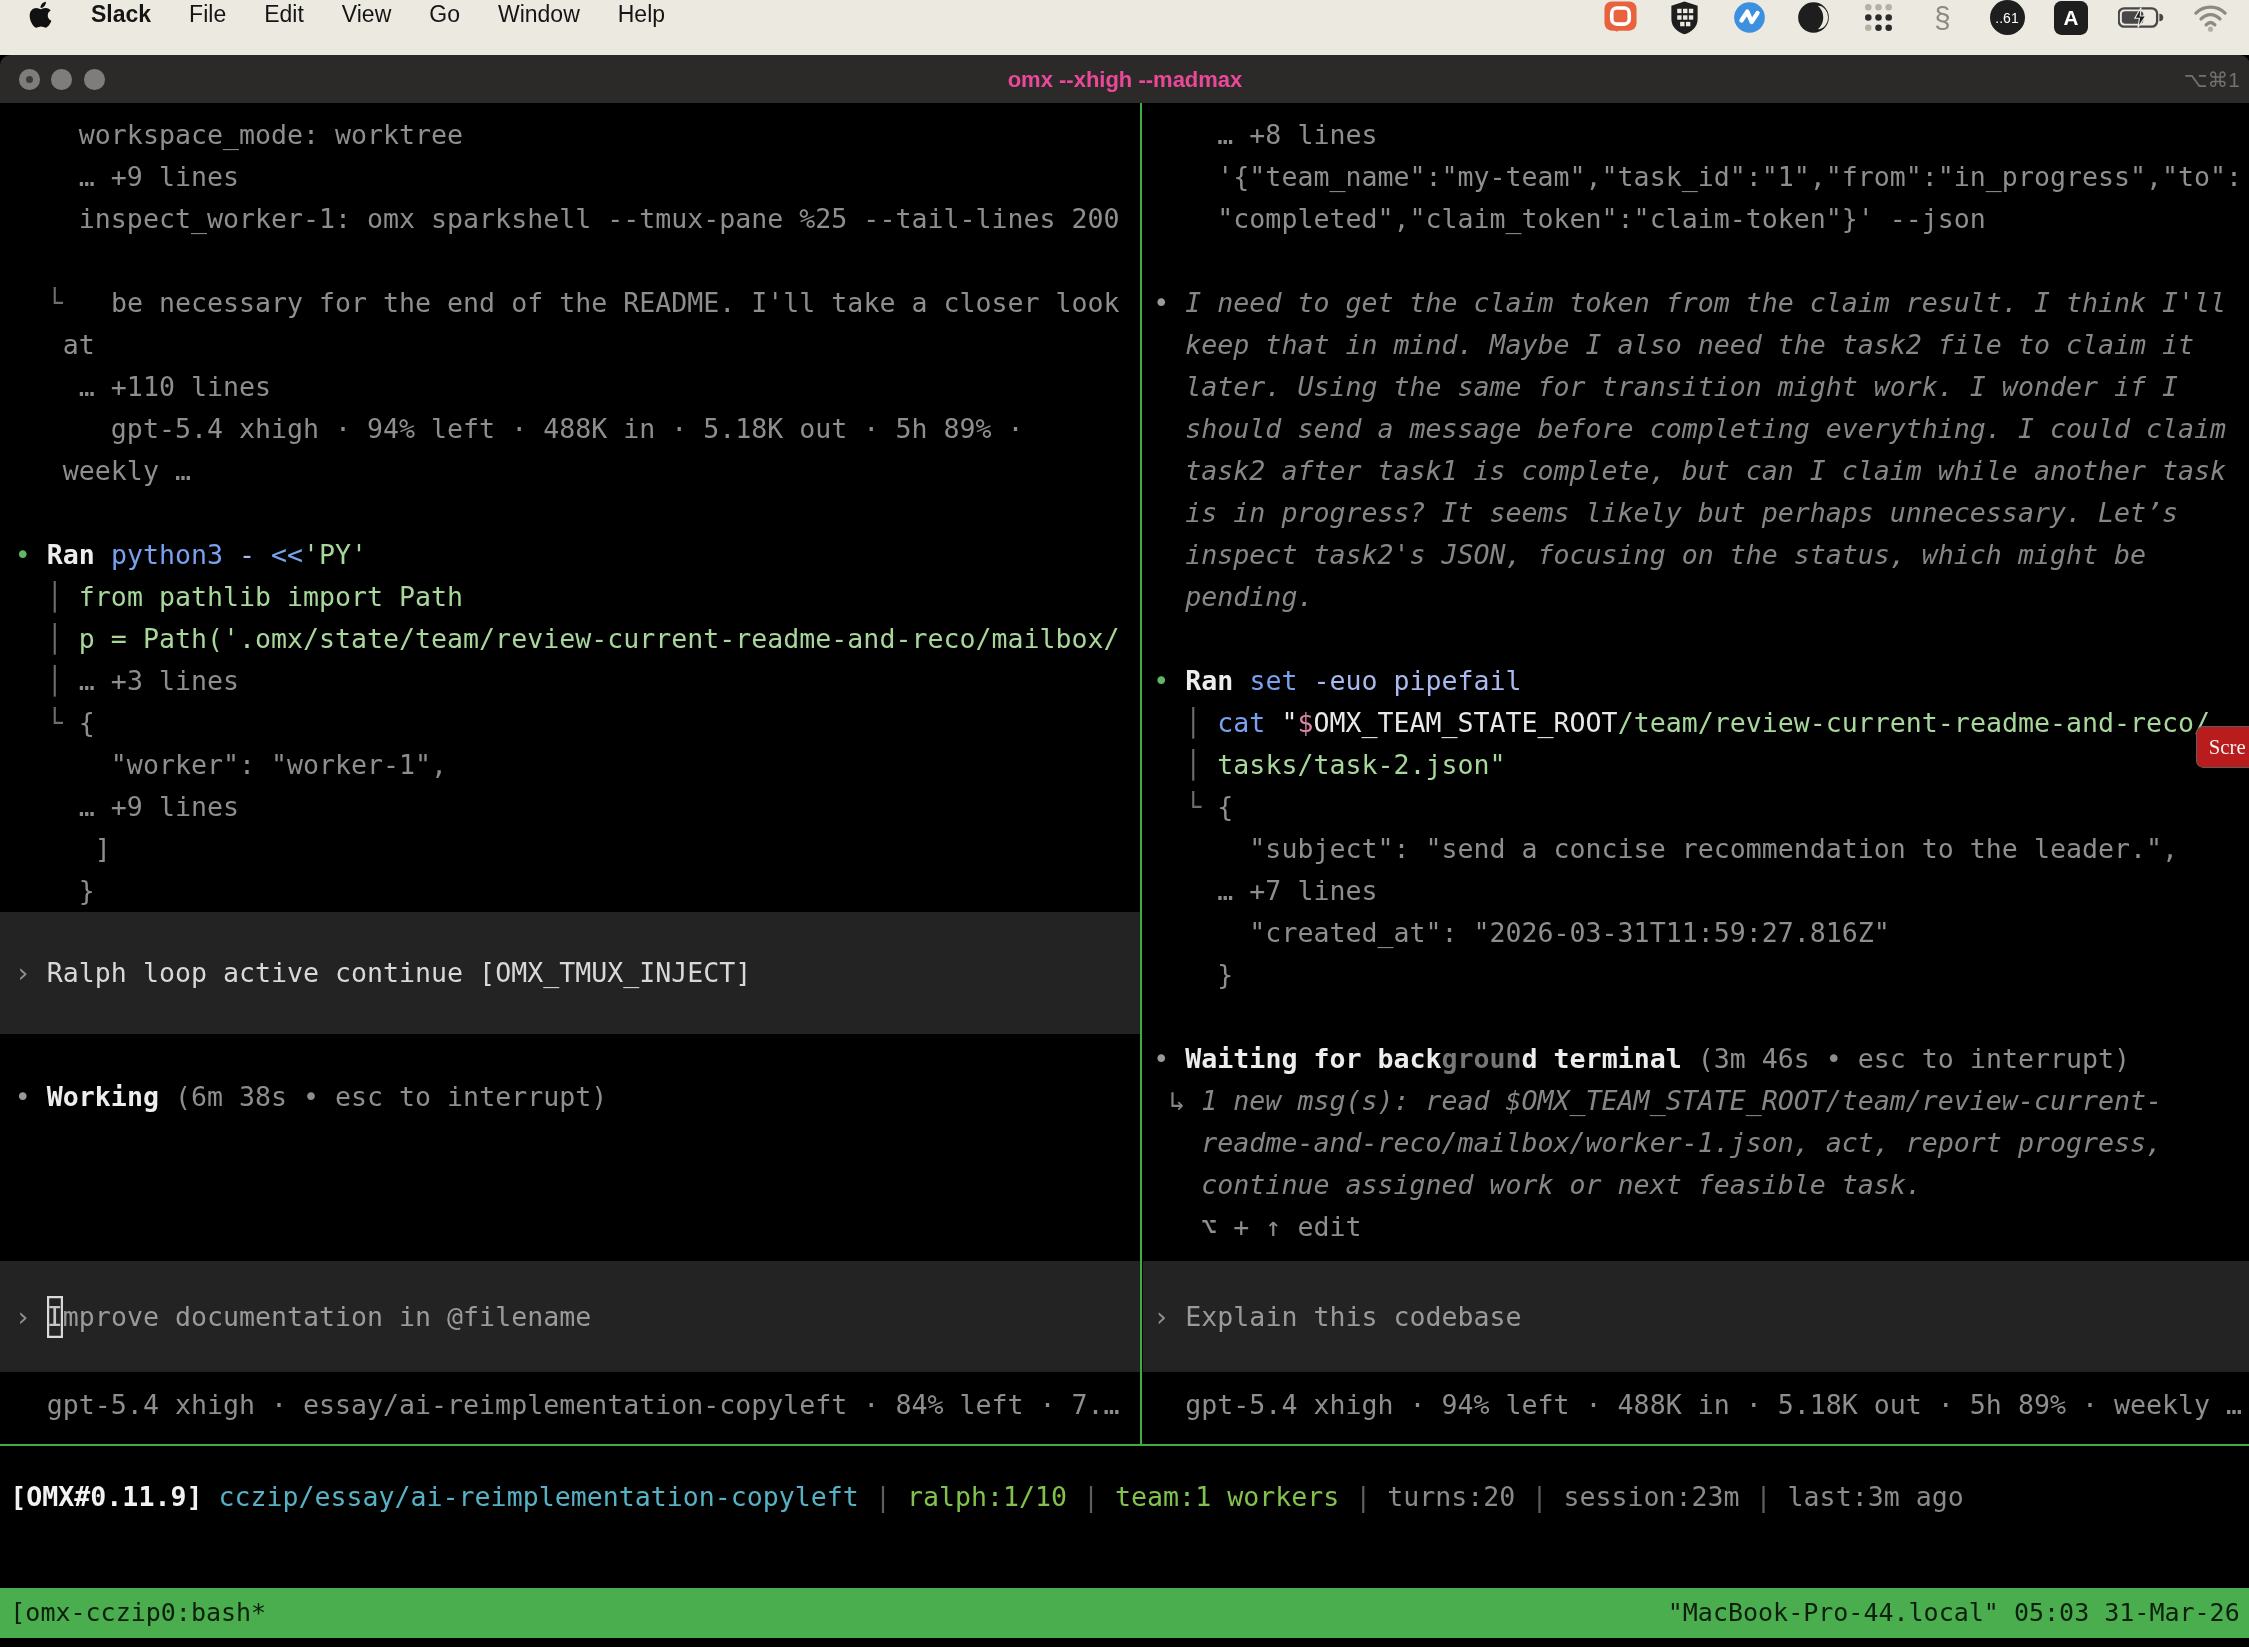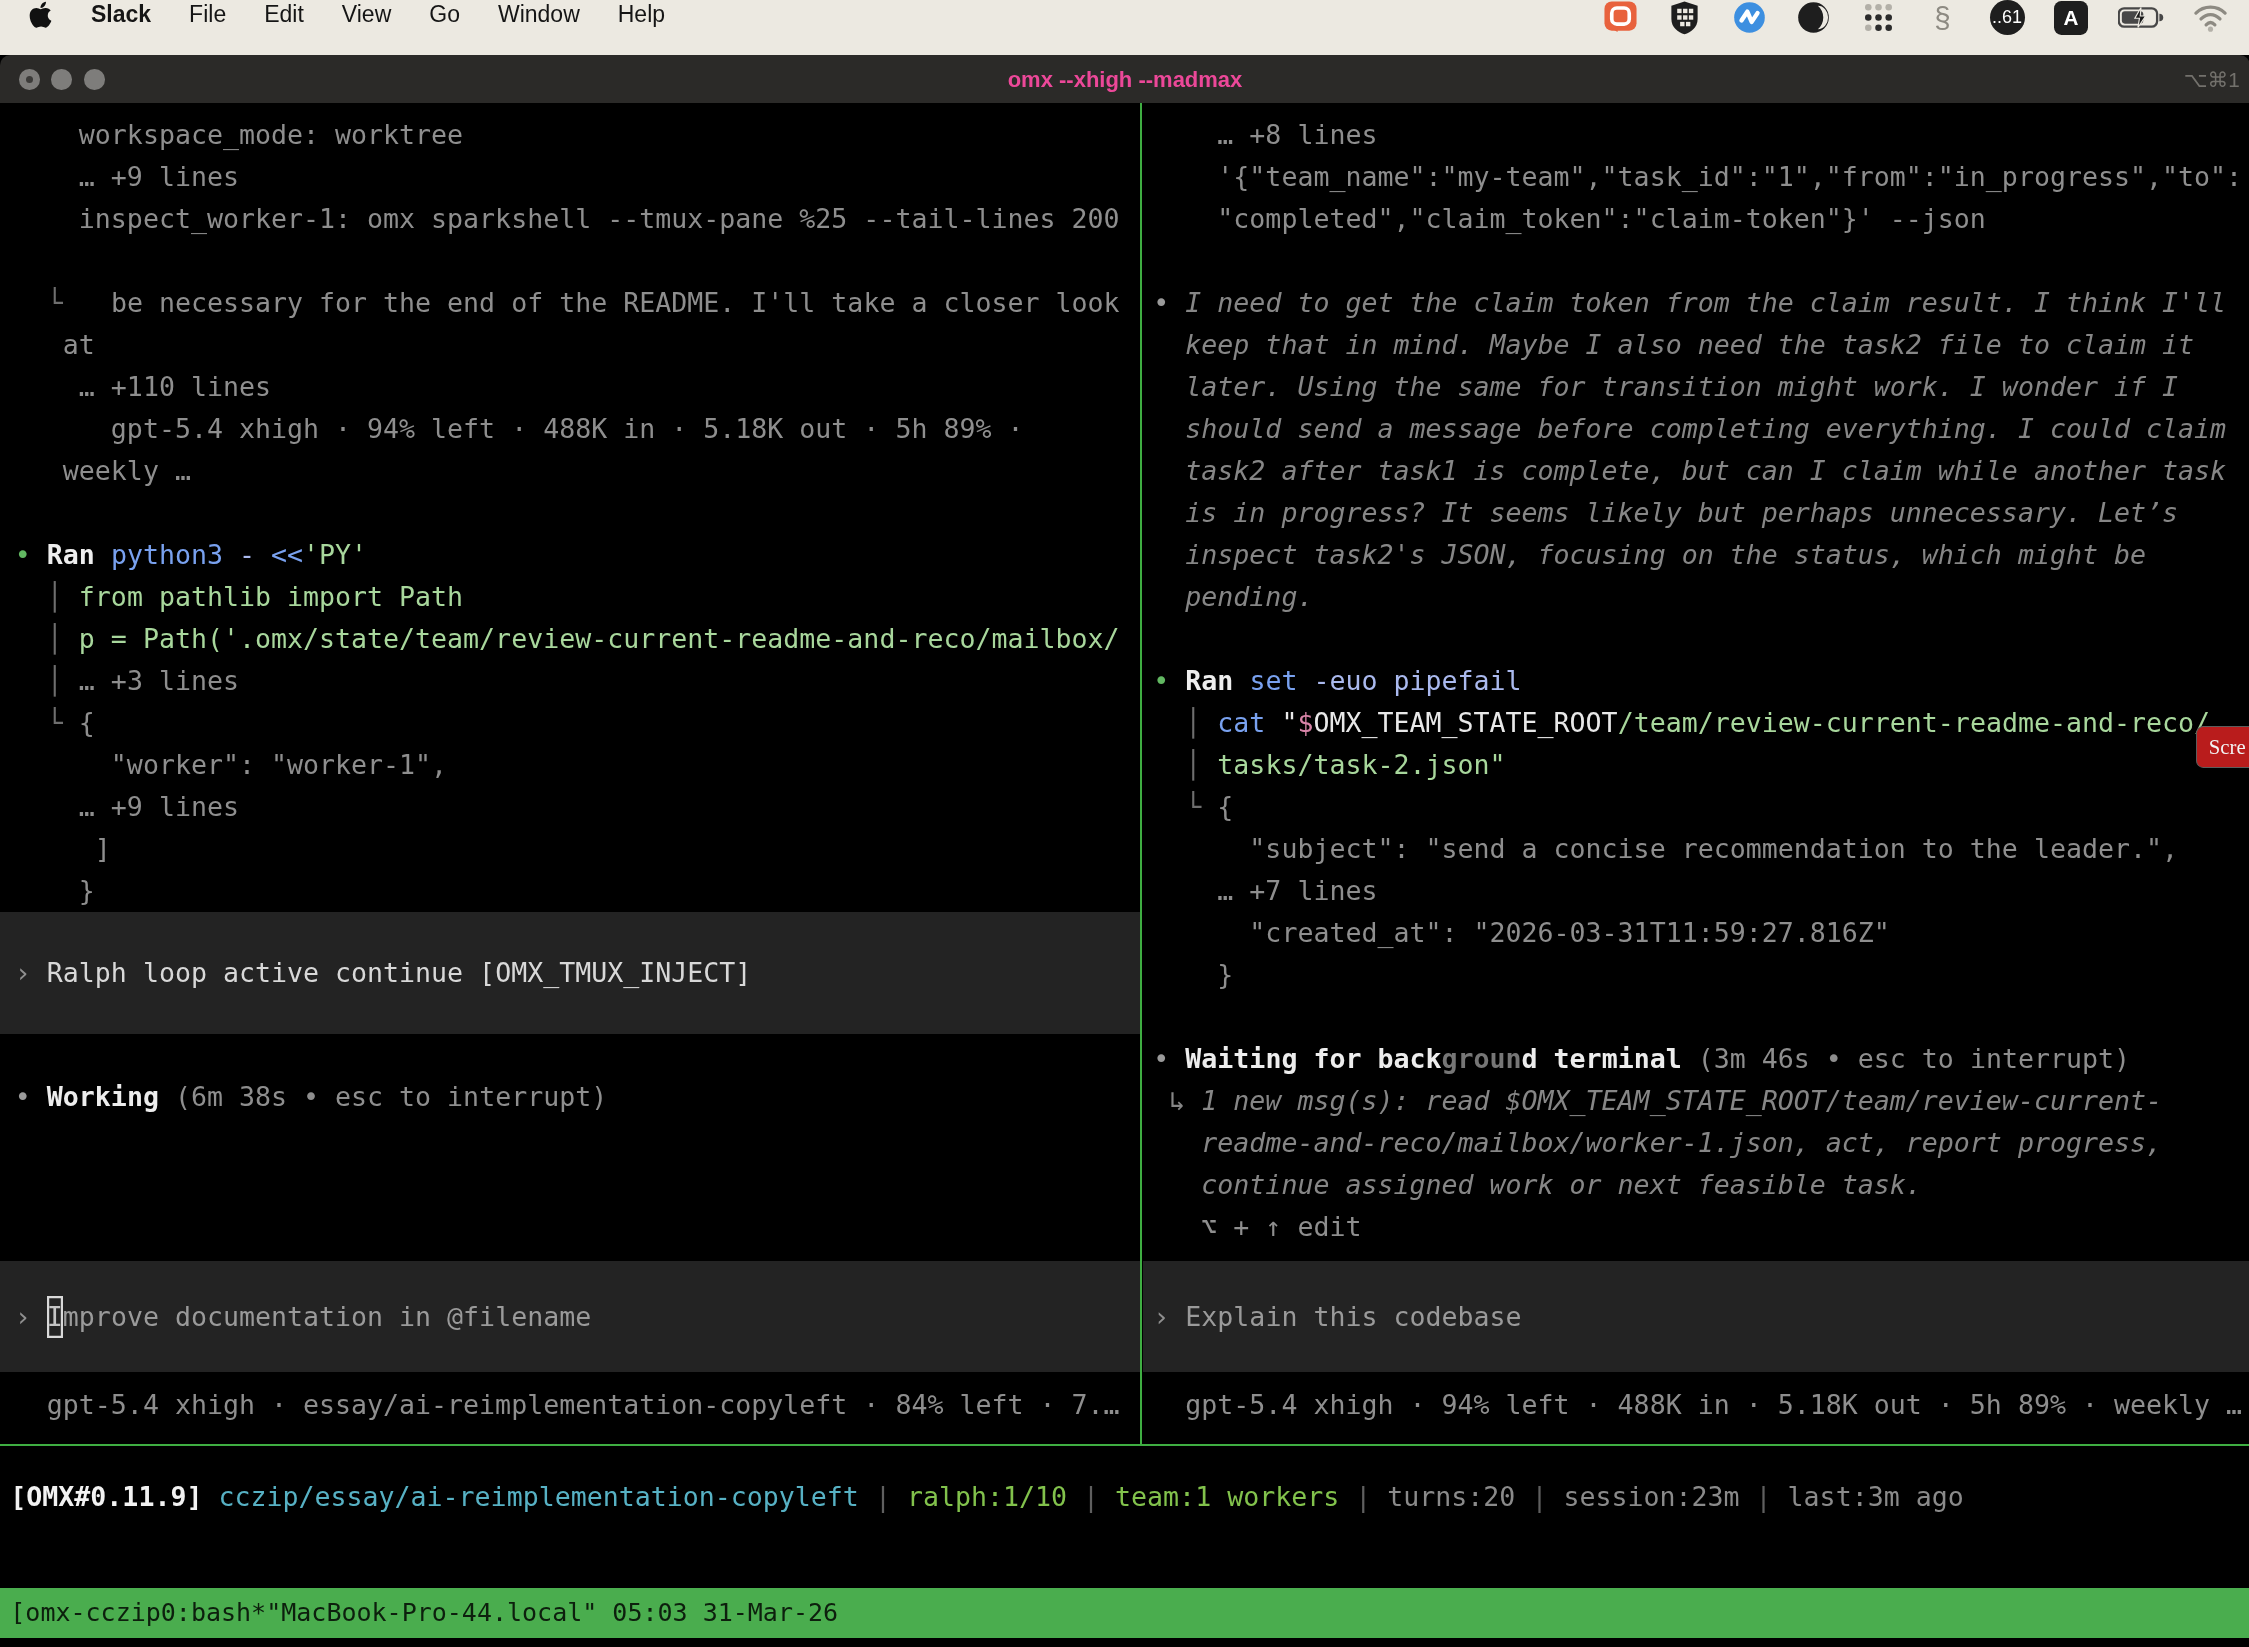--- a/index.html
+++ b/index.html
@@ -4,21 +4,21 @@
 <style>
   html,body{margin:0;padding:0;background:#000;width:2250px;height:1648px;overflow:hidden;position:relative}
   
   .menubar{position:absolute;top:0;left:0;width:2250px;height:55px;background:#ece9e1;display:flex;align-items:flex-start;justify-content:space-between;font-family:"Liberation Sans",sans-serif;color:#151515}
   .menubar-left{display:flex;align-items:center;gap:38px;padding-left:28px}
   .menubar-left .apple{width:25px;height:29.5px}
   .menu-item{font-size:23px}
   .menu-item.app{font-weight:bold}
   .menubar-right{display:flex;align-items:center;gap:29.5px;padding-right:22px}
   .mb-icon{width:35px;height:35px;display:flex;align-items:center;justify-content:center}
-  .badge61{width:35px;height:35px;border-radius:50%;background:#1e1e1e;color:#fff;font-size:18px;display:flex;align-items:center;justify-content:center;font-family:"Liberation Sans",sans-serif}
+  .badge61{width:35px;height:35px;border-radius:50%;background:#1e1e1e;color:#fff;font-size:14px;display:flex;align-items:center;justify-content:center;font-family:"Liberation Sans",sans-serif}
   .aicon{width:34px;height:34px;border-radius:7.4px;background:#1e1e1e;color:#fff;font-size:20.7px;font-weight:bold;display:flex;align-items:center;justify-content:center}
   .squiggle{font-size:29.5px;color:#8d8a82}
   
   .titlebar{position:absolute;top:55px;left:0;width:2250px;height:49px;background:#2b2a28;border-radius:10.3px 10.3px 0 0;display:flex;align-items:center}
   .tl-dots{position:absolute;left:19px;top:0;height:49px;display:flex;align-items:center;gap:11.8px}
   .tl-dot{width:20.7px;height:20.7px;border-radius:50%;background:#7e7d7b;position:relative}
   .tl-dot .inner{position:absolute;left:6.6px;top:6.6px;width:7.4px;height:7.4px;border-radius:50%;background:#3c3b39}
   .win-title{width:100%;text-align:center;color:#ec4899;font-size:22px;font-weight:bold;font-family:"Liberation Sans",sans-serif}
   .win-hint{position:absolute;right:10.3px;top:0;height:49px;display:flex;align-items:center;color:#73716c;font-size:20.7px;font-family:"Liberation Sans",sans-serif}
   
@@ -56,21 +56,21 @@
   .seg-cursor{color:#c4c4c4;box-shadow:inset 0 0 0 2.2px #d9d9d9}
   
   .screenshot-tip{position:absolute;top:726px;right:0;height:40px;background:#b91c1c;border:0.7px solid #5d5d5d;border-right:none;border-radius:7.4px 0 0 7.4px;color:#f2f2f2;display:flex;align-items:center;padding:0 4.4px 0 11.8px;font-size:20.7px;font-family:Liberation Serif, serif}
   
   .omx-status{position:absolute;top:1446px;left:0;width:2250px;height:141px;background:#000;font-family:"DejaVu Sans Mono",monospace;font-size:26.6px;line-height:42px;white-space:pre;padding:29.5px 0 0 10.3px}
   .omx-white{color:#f2f2f2;font-weight:bold}
   .omx-cyan{color:#57b1c4}
   .omx-green{color:#82c24c}
   .omx-dim{color:#8a8a8a}
   .omx-sep{color:#5f5f5f}
-  .tmux-bar{position:absolute;left:0;bottom:10.3px;width:2250px;height:50px;background:#4aad4e;color:#0d1f0d;display:flex;align-items:center;justify-content:flex-start;font-family:"DejaVu Sans Mono",monospace;font-size:25px;padding:0 10.3px;box-sizing:border-box}
+  .tmux-bar{position:absolute;left:0;bottom:10.3px;width:2250px;height:50px;background:#4aad4e;color:#0d1f0d;display:flex;align-items:center;justify-content:space-between;font-family:"DejaVu Sans Mono",monospace;font-size:25px;padding:0 10.3px;box-sizing:border-box}
 </style>
 </head>
 <body>
 
 <div class="menubar">
   <div class="menubar-left">
     <svg class="apple" viewBox="0 0 384 512">
         <path fill="#111" d="M318.7 268.7c-.2-36.7 16.4-64.4 50-84.8-18.8-26.9-47.2-41.7-84.7-44.6-35.5-2.8-74.3 20.7-88.5 20.7-15 0-49.4-19.7-76.4-19.7C63.3 141.2 4 184.8 4 273.5q0 39.3 14.4 81.2c12.8 36.7 59 126.7 107.2 125.2 25.2-.6 43-17.9 75.8-17.9 31.8 0 48.3 17.9 76.4 17.9 48.6-.7 90.4-82.5 102.6-119.3-65.2-30.7-61.7-90-61.7-91.9zm-56.6-164.2c27.3-32.4 24.8-61.9 24-72.5-24.1 1.4-52 16.4-67.9 34.9-17.5 19.8-27.8 44.3-25.6 71.9 26.1 2 49.9-11.4 69.5-34.3z"></path>
       </svg>
     <span class="menu-item app">Slack</span>

